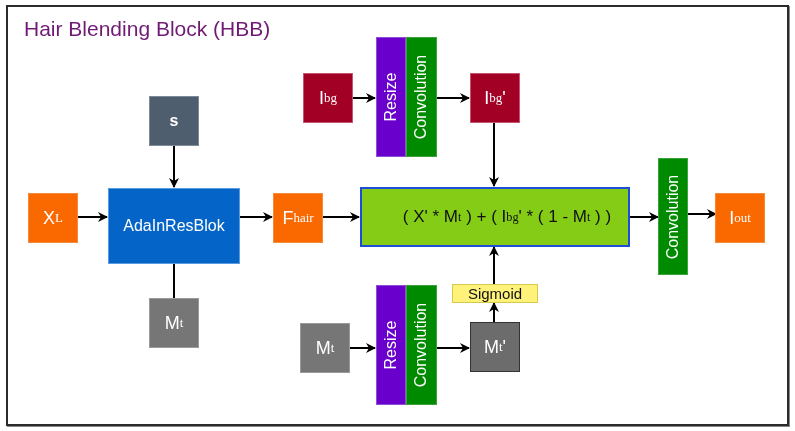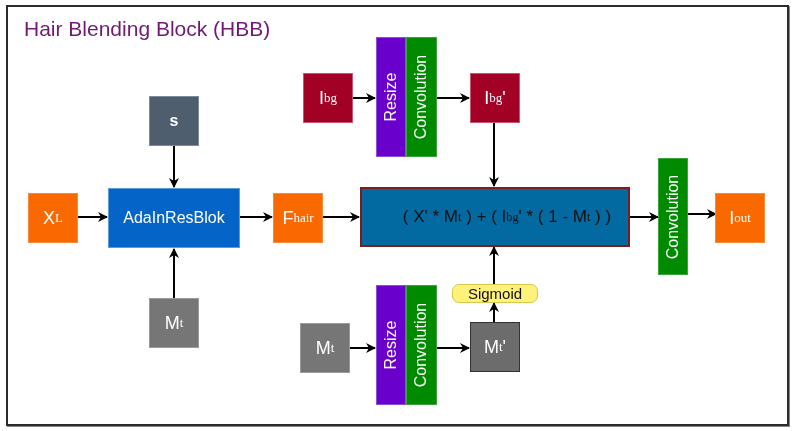--- a/index.html
+++ b/index.html
@@ -11,21 +11,21 @@
   .box { position:absolute; display:flex; align-items:center; justify-content:center;
          color:#fff; font-size:18px; box-sizing:border-box; }
   .orange { background:#fa6800; border:1px solid #f38b3a; }
   .blue { background:#0564c8; border:1px solid #5a9be0; }
   .slate { background:#4f5e6e; border:1px solid #7d8a98; }
   .grey { background:#767676; border:1px solid #9a9a9a; }
   .grey-dark { background:#6c6c6c; border:1px solid #333; }
   .red { background:#a20025; border:1px solid #c7566f; }
   .purple { background:#6a00cc; border:1px solid #8d4fd8; }
   .green { background:#008a00; border:1px solid #3aa33a; }
-  .formula { background:#0369a1; border:2px solid #7f1d1d; color:#111; font-size:17px;padding-left:24px; }
+  .formula { background:#84cc16; border:2px solid #1d4ed8; color:#111; font-size:17px;padding-left:24px; }
   .sigmoid { background:#fff27a; border:1px solid #d6c84a; color:#111; font-size:15px; }
   .vtext { transform:rotate(-90deg); white-space:nowrap; font-size:16px; }
   sub { font-size:0.72em; vertical-align:-0.35em;font-family:Liberation Serif, serif; }
   svg.arrows { position:absolute; left:0; top:0; }
 </style>
 </head>
 <body>
 
 <div class="frame"></div>
 <div class="title">Hair Blending Block (HBB)</div>
@@ -54,21 +54,21 @@
 
 <div class="box orange" style="left:28px;top:193px;width:50px;height:50px;">
   <span>X</span>
     <sub>L</sub>
 </div>
 
 <div class="box slate" style="left:149px;top:96px;width:50px;height:50px;font-size:16px;font-weight:bold;">
   <span>s</span>
 </div>
 
-<div class="box blue" style="left:108px;top:188px;width:132px;height:60px;font-size:16px;">
+<div class="box blue" style="left:108px;top:188px;width:132px;height:76px;font-size:16px;">
   <span>AdaInResBlok</span>
 </div>
 
 <div class="box grey" style="left:149px;top:298px;width:50px;height:50px;">
   <span>M</span>
     <sub>t</sub>
 </div>
 
 <div class="box orange" style="left:273px;top:193px;width:50px;height:50px;">
   <span>F</span>
@@ -114,21 +114,21 @@
 <div class="box green" style="left:406px;top:285px;width:31px;height:120px;">
   <span class="vtext">Convolution</span>
 </div>
 
 <div class="box grey-dark" style="left:470px;top:322px;width:50px;height:50px;">
   <span>M</span>
     <sub>t</sub>
     <span>'</span>
 </div>
 
-<div class="box sigmoid" style="left:452px;top:284px;width:86px;height:19px;border-radius:7px;">
+<div class="box sigmoid" style="left:452px;top:284px;width:86px;height:19px;">
   <span>Sigmoid</span>
 </div>
 
 <div class="box green" style="left:658px;top:158px;width:30px;height:117px;">
   <span class="vtext">Convolution</span>
 </div>
 
 <div class="box orange" style="left:715px;top:193px;width:50px;height:50px;">
   <span>I</span>
     <sub>out</sub>

